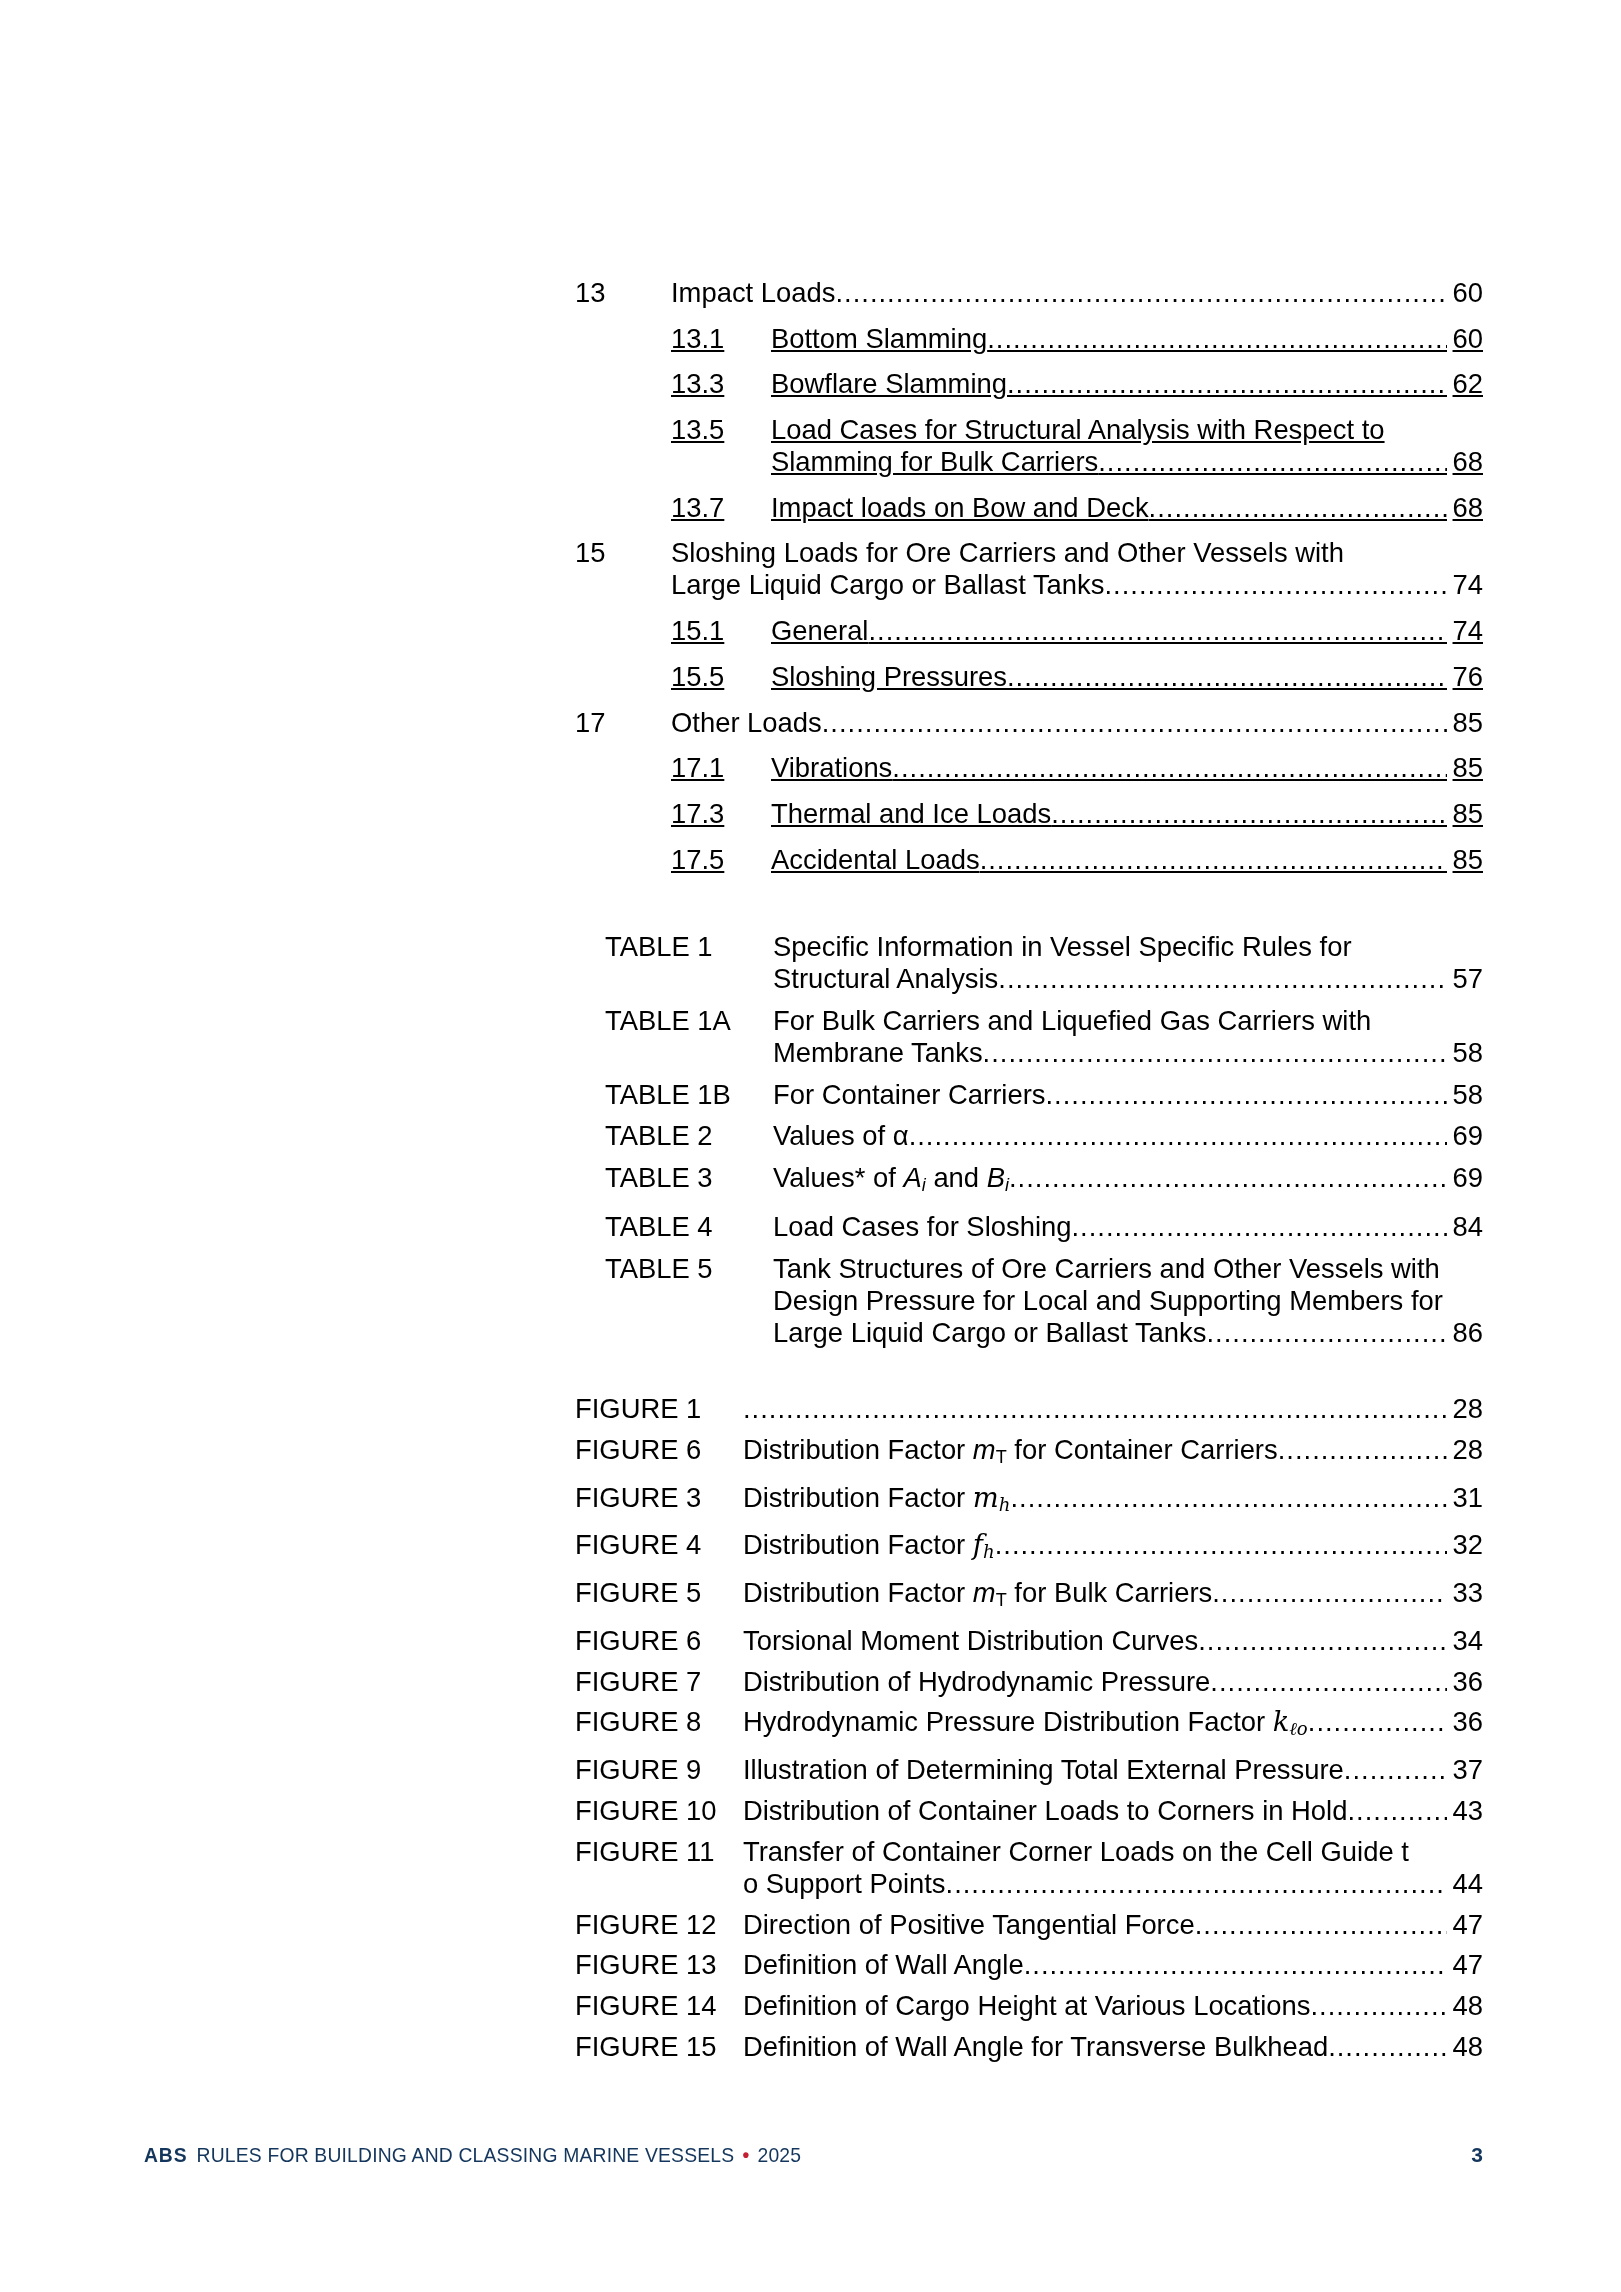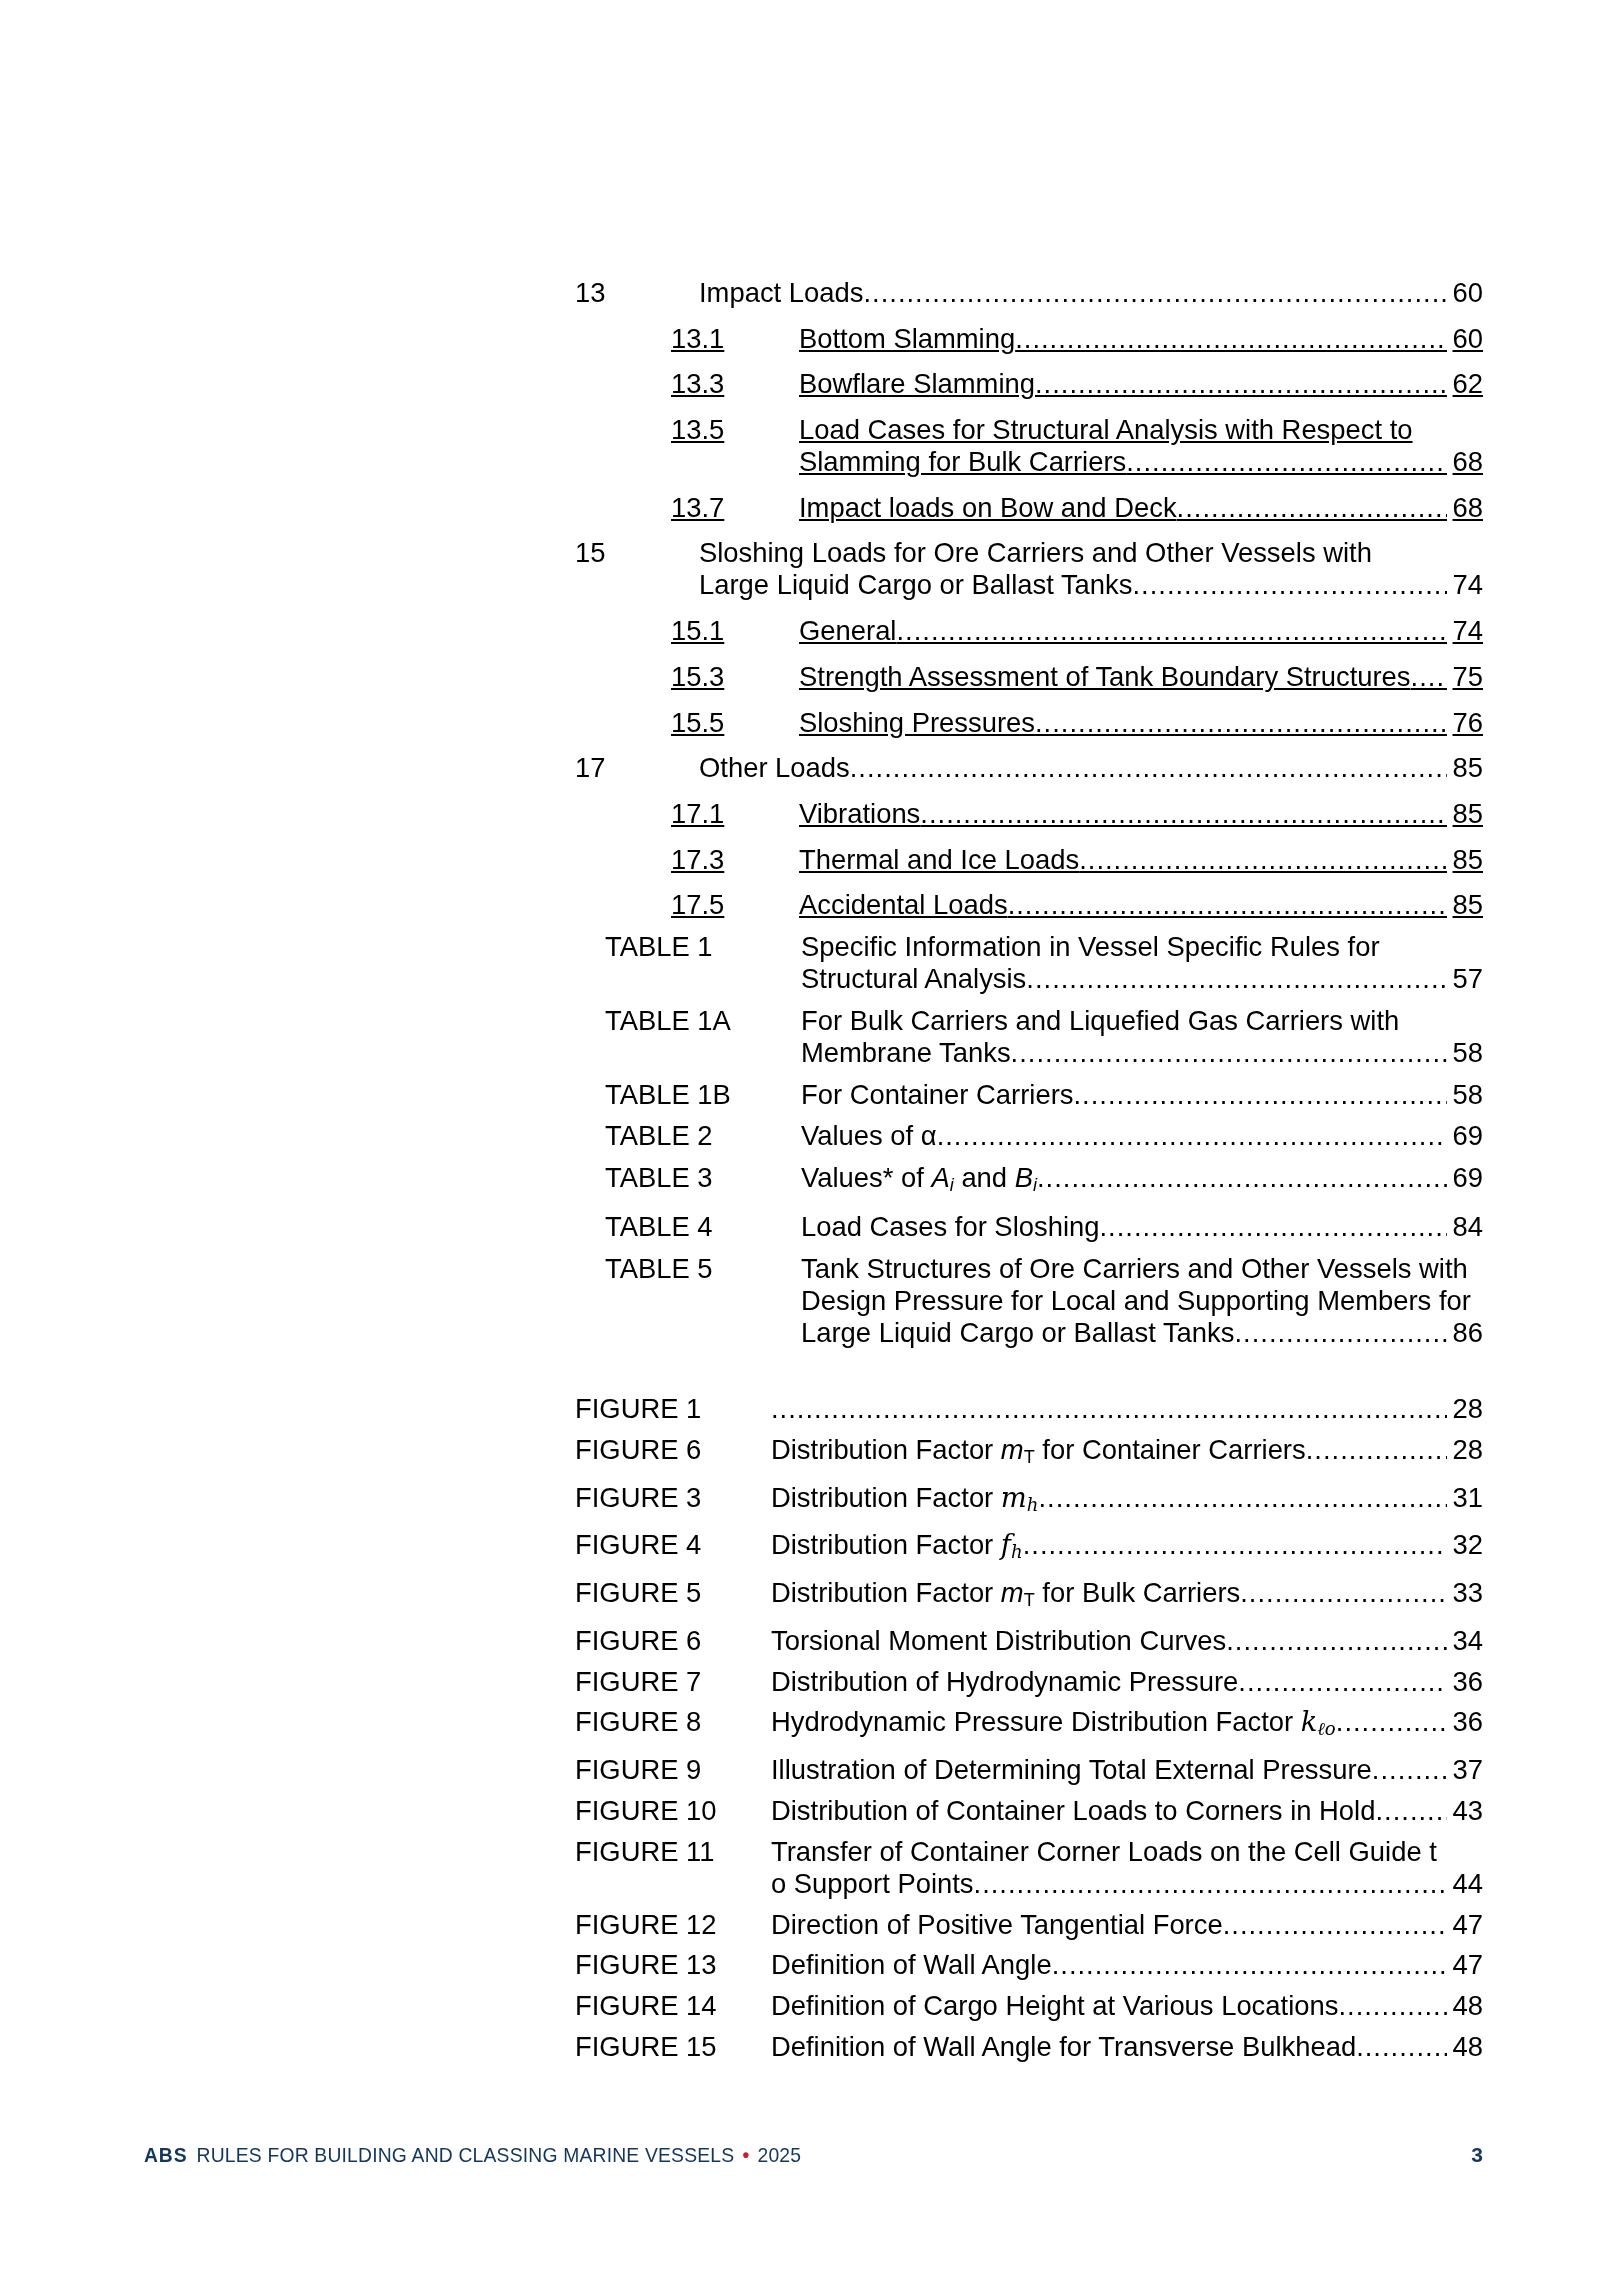--- a/index.html
+++ b/index.html
@@ -8,21 +8,21 @@
     background:#ffffff; color:#000000;
     font-family:"Liberation Sans", sans-serif;
     font-size:27.4px;
     overflow:hidden;
   }
   .block { position:absolute; left:575px; width:908px; }
   #toc-sections { top:277px; }
   #toc-tables   { top:931px; }
   #toc-figures  { top:1393px; }
 
-  .entry { display:grid;gap:28px; }
+  .entry { display:grid; }
   #toc-sections .entry { margin-bottom:13.7px; }
   #toc-tables   .entry { margin-bottom:9.8px; }
   #toc-figures  .entry { margin-bottom:8.8px; }
 
   .entry.sec1 { grid-template-columns:96px 1fr; }
   .entry.lvl2 { margin-left:96px; grid-template-columns:100px 1fr;text-decoration:underline; }
   .entry.tbl  { grid-template-columns:168px 1fr;margin-left:30px; }
   .entry.fig  { grid-template-columns:168px 1fr; }
 
   .num  { line-height:32px; white-space:nowrap; }
@@ -122,30 +122,20 @@
         <span class="num">15.1</span>
         <span class="body">
           <span class="line last">
             <span class="line-text"><span>General</span></span>
             <span class="dots"></span>
             <span class="page">74</span>
           </span>
         </span>
       </div>
       <div class="entry lvl2">
-        <span class="num">15.3</span>
-        <span class="body">
-          <span class="line last">
-            <span class="line-text"><span>Strength Assessment of Tank Boundary Structures</span></span>
-            <span class="dots"></span>
-            <span class="page">75</span>
-          </span>
-        </span>
-      </div>
-      <div class="entry lvl2">
         <span class="num">15.5</span>
         <span class="body">
           <span class="line last">
             <span class="line-text"><span>Sloshing Pressures</span></span>
             <span class="dots"></span>
             <span class="page">76</span>
           </span>
         </span>
       </div>
       <div class="entry sec1">

